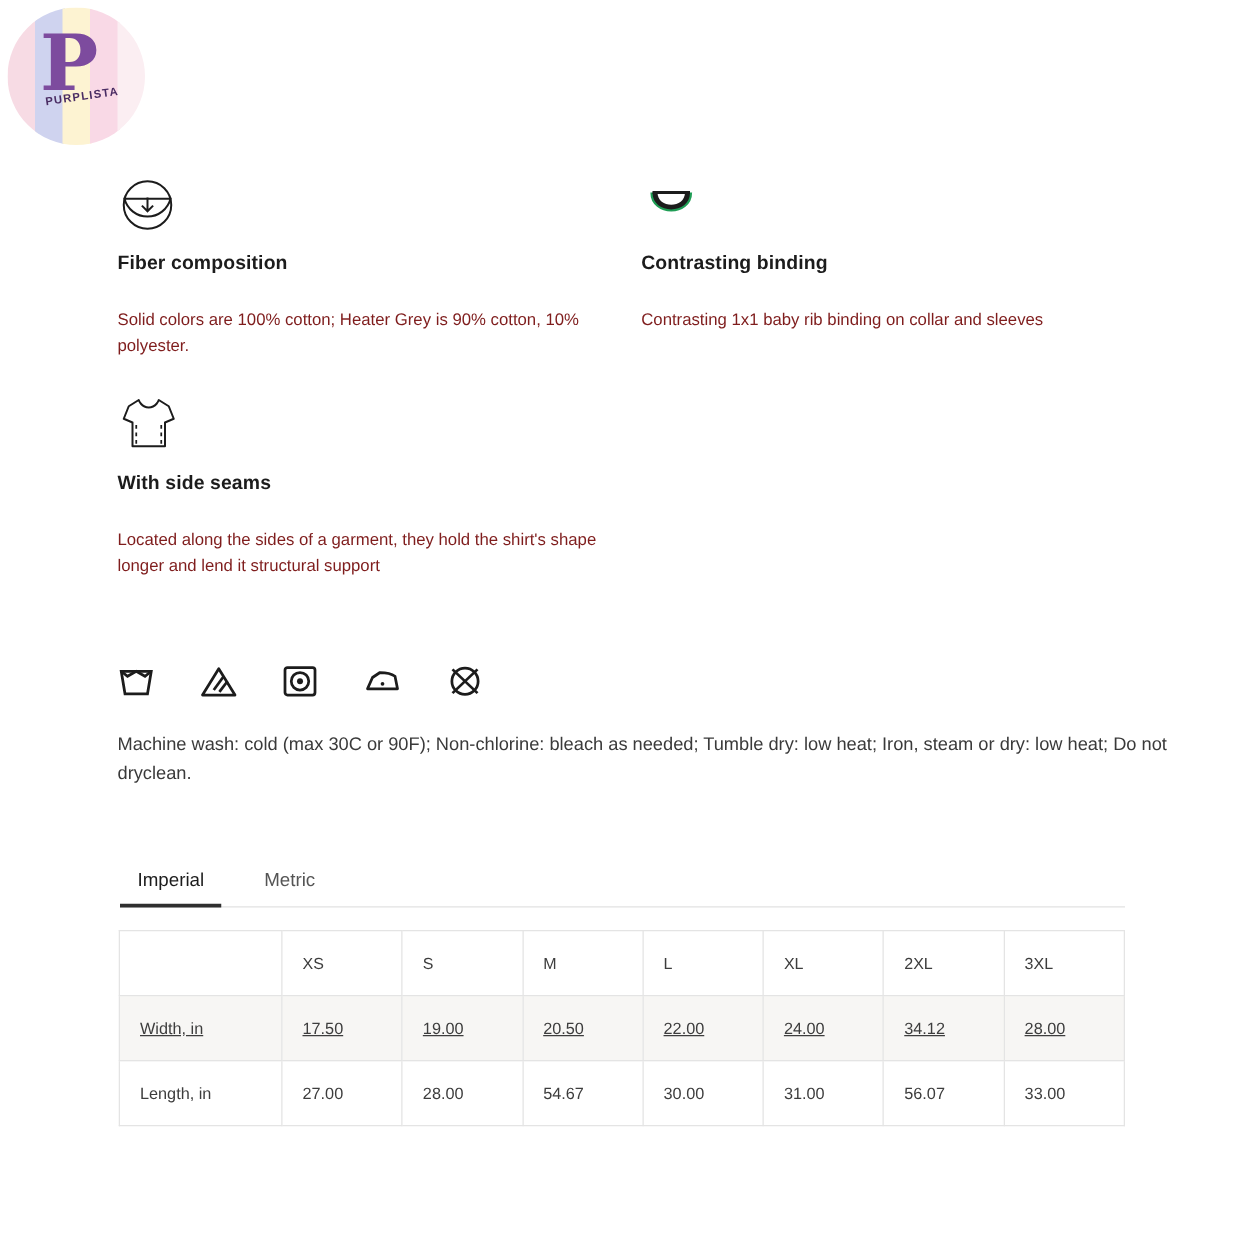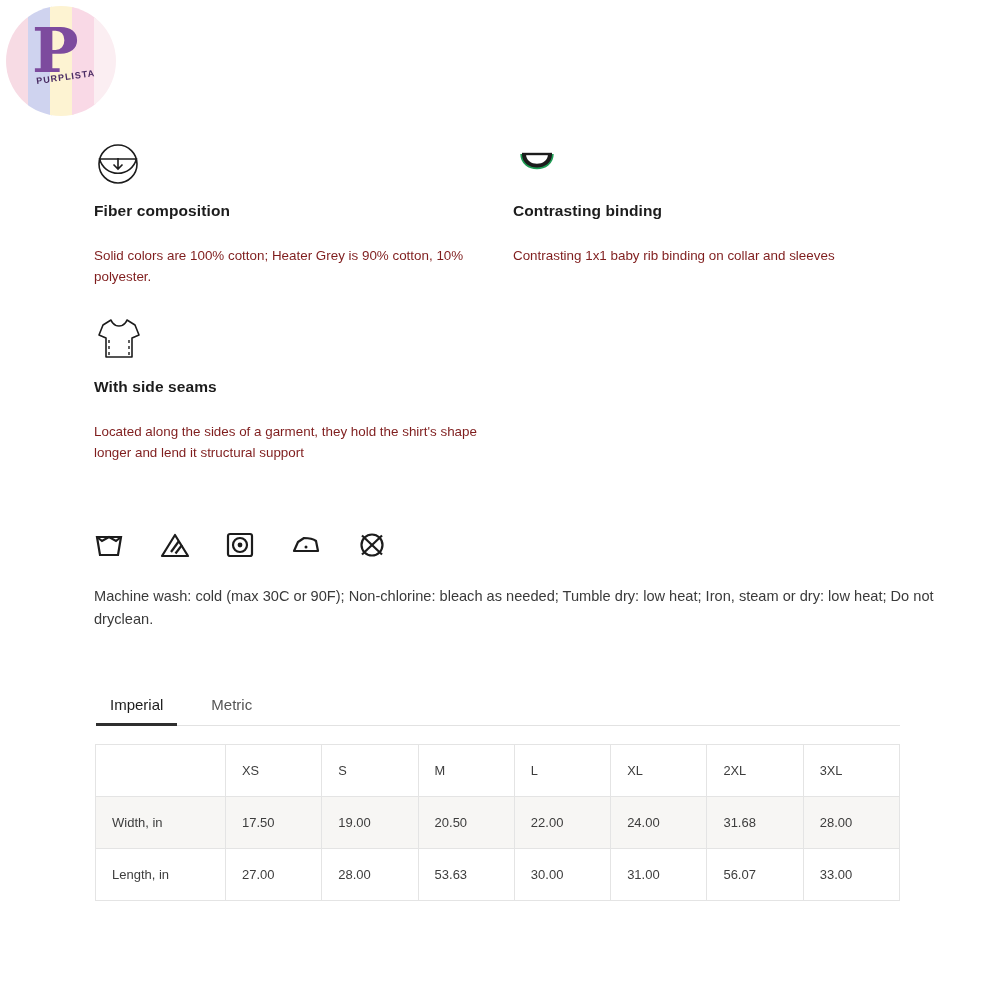--- a/index.html
+++ b/index.html
@@ -152,21 +152,21 @@
     color: #3d3d3d;
   }
   .size-table td, .size-table th {
     border: 1px solid #e4e4e4;
     height: 52px;
     padding: 11px 16px;
     text-align: left;
     font-weight: 400;
   }
   .size-table thead th { color: #3d3d3d; font-size: 12.8px; }
-  .size-table tbody tr.alt td { background: #f7f6f4; }
+  .size-table tbody tr.alt td { background: #f7f6f4; text-decoration: underline; }
   .size-table td.rowhead, .size-table th.corner { width: 130px; }
 
   svg { display: block; }
 </style>
 </head>
 <body>
 
 <div class="page">
 
   <div class="logo">
@@ -279,28 +279,28 @@
       </tr>
     </thead>
     <tbody>
       <tr class="alt">
         <td class="rowhead">Width, in</td>
         <td>17.50</td>
         <td>19.00</td>
         <td>20.50</td>
         <td>22.00</td>
         <td>24.00</td>
-        <td>31.68</td>
+        <td>34.12</td>
         <td>28.00</td>
       </tr>
       <tr>
         <td class="rowhead">Length, in</td>
         <td>27.00</td>
         <td>28.00</td>
-        <td>53.63</td>
+        <td>54.67</td>
         <td>30.00</td>
         <td>31.00</td>
         <td>56.07</td>
         <td>33.00</td>
       </tr>
     </tbody>
   </table>
 
 </div>
 

